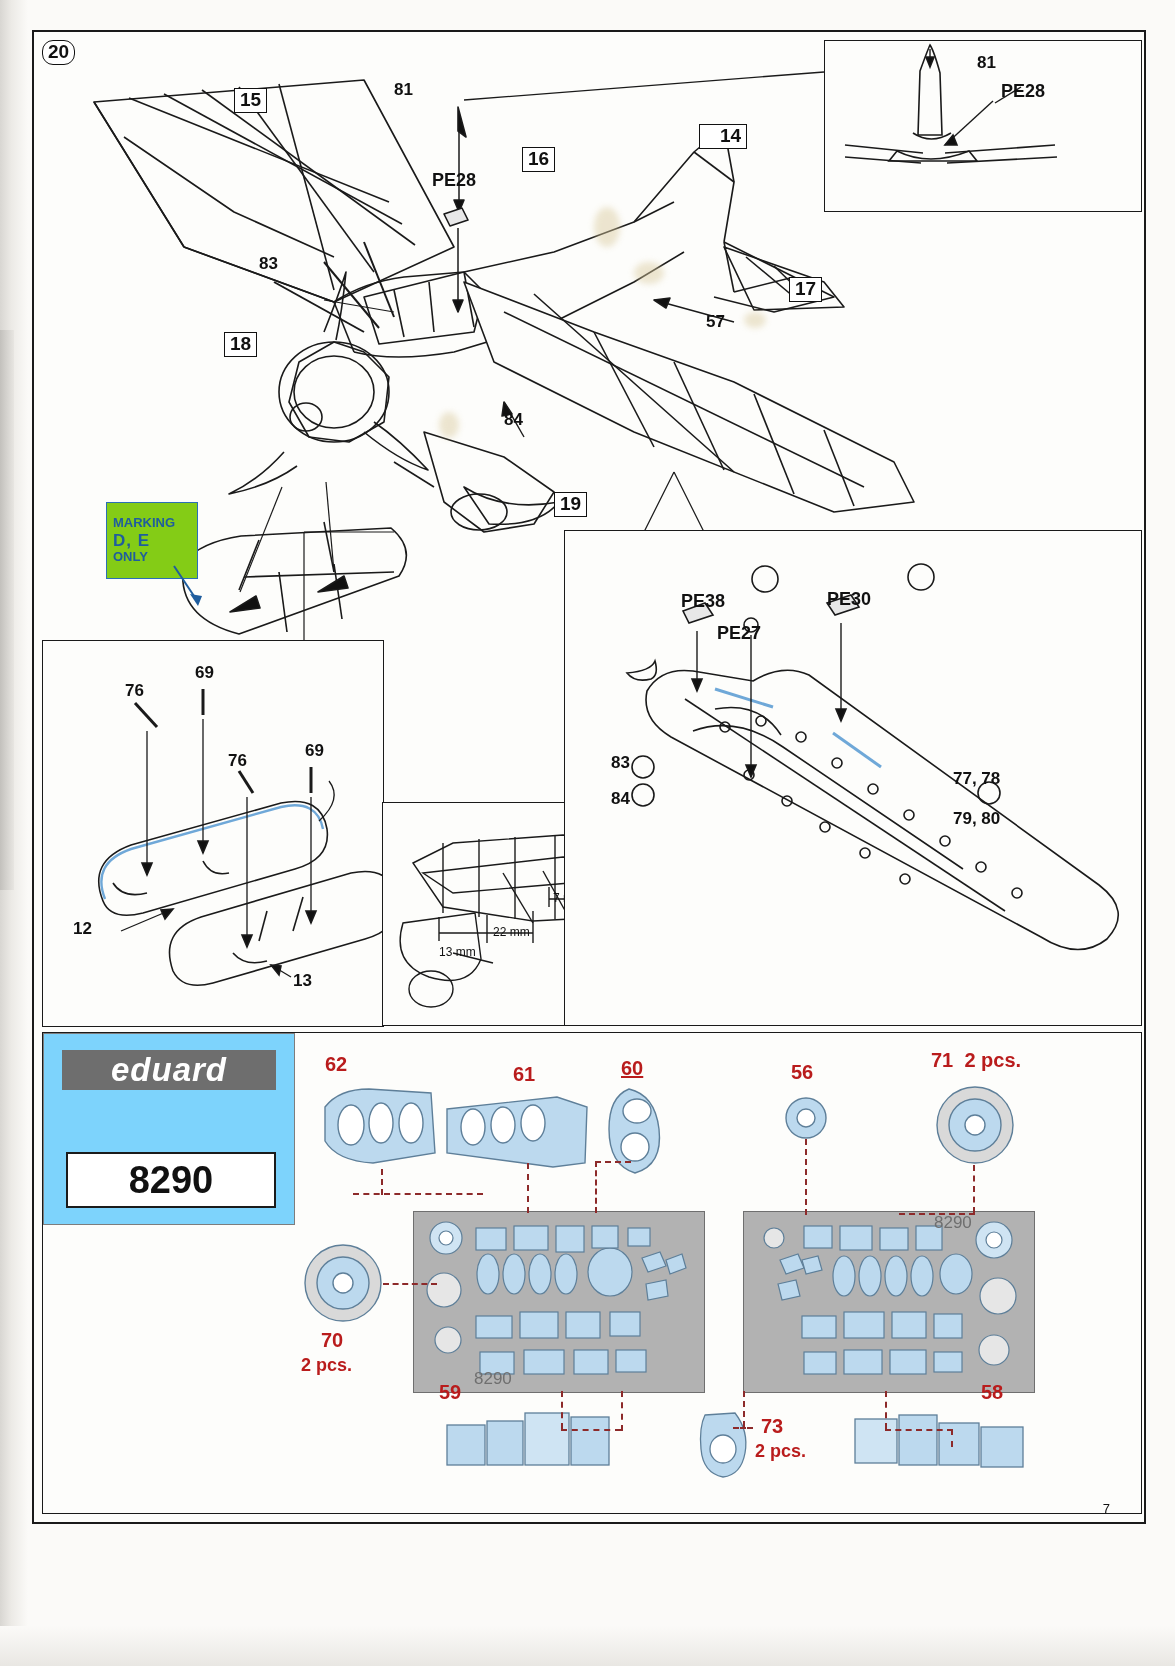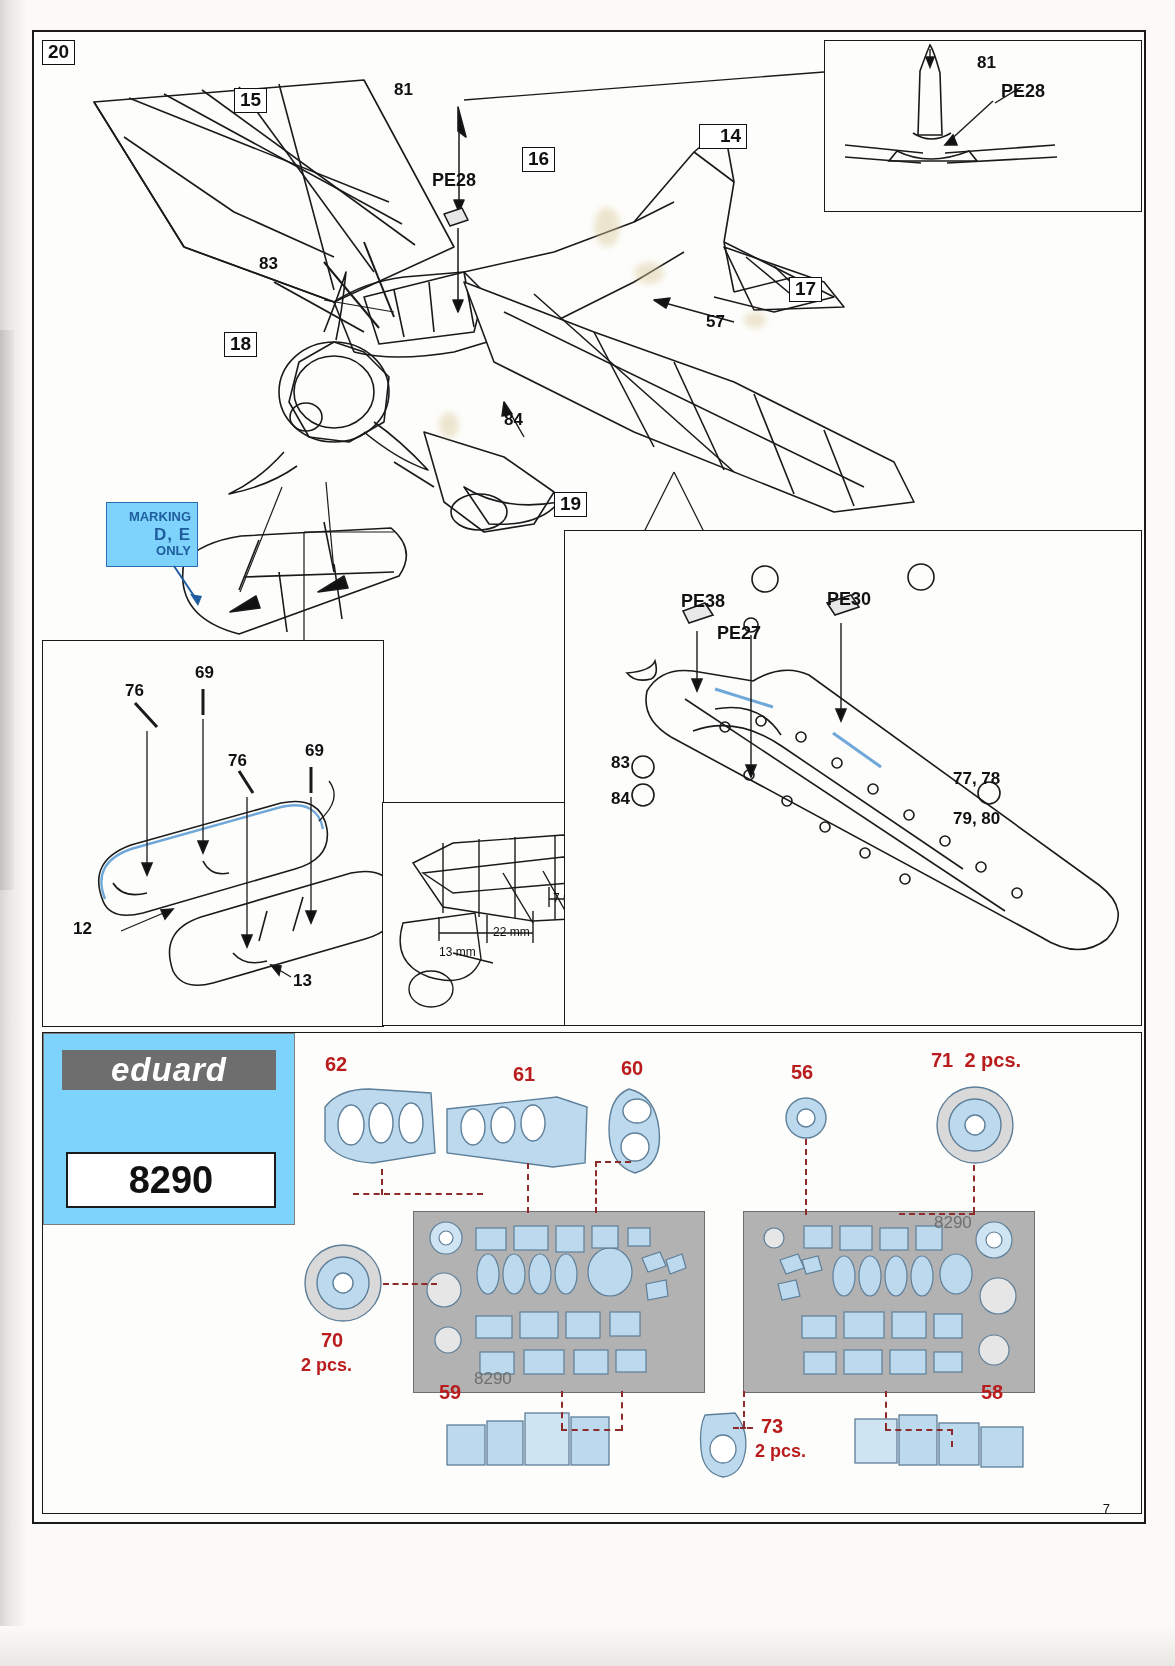--- a/index.html
+++ b/index.html
@@ -31,23 +31,23 @@
   .box{position:absolute;border:1.6px solid #1a1a1a;background:#fdfdfb;}
   .num-box{
     position:absolute;border:1.6px solid #111;background:#fff;
     font-size:19px;font-weight:bold;color:#111;
     padding:1px 5px 2px 5px;line-height:1.05;
   }
   .lbl{position:absolute;font-size:17px;color:#111;font-weight:bold;white-space:nowrap;}
   .lbl-pe{position:absolute;font-size:18px;color:#111;font-weight:bold;white-space:nowrap;}
   .small{font-size:12px;font-weight:normal;}
   .marking-box{
-    position:absolute;border:1.5px solid #2a6fb5;background:#7dd3fc;
-    color:#1f5d9e;text-align:right;font-weight:bold;font-size:13px;
-    line-height:1.15;padding:7px 6px;
+    position:absolute;border:1.5px solid #2a6fb5;background:#84cc16;
+    color:#1f5d9e;text-align:left;font-weight:bold;font-size:13px;
+    line-height:1.15;padding:13px 6px;
   }
   .marking-box .mid{font-size:17px;letter-spacing:1px;}
   .eduard-panel{
     position:absolute;background:#7dd3fc;border:1px solid #7d7d7d;
   }
   .eduard-logo{
     position:absolute;left:18px;top:16px;width:214px;height:40px;
     background:#6e6e6e;color:#fff;font-size:33px;font-weight:bold;
     letter-spacing:1px;font-style:italic;text-align:center;line-height:40px;
   }
@@ -80,21 +80,21 @@
 <body>
 
 <div id="page">
 
   <div class="scan-left"></div>
   <div class="scan-left-dark"></div>
   <div class="scan-bottom"></div>
 
   <div class="frame">
 
-    <div class="num-box" style="left:8px;top:8px;border-radius:0;">
+    <div class="num-box" style="left:8px;top:8px;border-radius:11px;">
       <span>20</span>
     </div>
 
     <svg width="1110" height="640" viewBox="0 0 1110 640">
       <g fill="none" stroke="#1a1a1a" stroke-width="1.6" stroke-linejoin="round">
 
         <path d="M60 70 L330 48 L420 215 L300 270 L150 215 Z" fill="#fdfdfb"></path>
         <path d="M95 66 L355 170"></path>
         <path d="M130 62 L368 192"></path>
         <path d="M168 58 L381 213"></path>
@@ -629,21 +629,21 @@
       <div class="dash-v" style="left:842px;top:358px;height:38px;"></div>
       <div class="dash" style="left:842px;top:396px;width:68px;"></div>
       <div class="dash-v" style="left:908px;top:396px;height:18px;"></div>
 
       <div class="mask-lbl" style="left:282px;top:20px;">
         <span>62</span>
       </div>
       <div class="mask-lbl" style="left:470px;top:30px;">
         <span>61</span>
       </div>
-      <div class="mask-lbl" style="left:578px;top:24px;">
+      <div class="mask-lbl" style="left:578px;top:24px;text-decoration:underline;">
         <span>60</span>
       </div>
       <div class="mask-lbl" style="left:748px;top:28px;">
         <span>56</span>
       </div>
       <div class="mask-lbl" style="left:888px;top:16px;">
         <span>71</span>
         &nbsp;<span>2 pcs.</span>
       </div>
       <div class="mask-lbl" style="left:278px;top:296px;">

